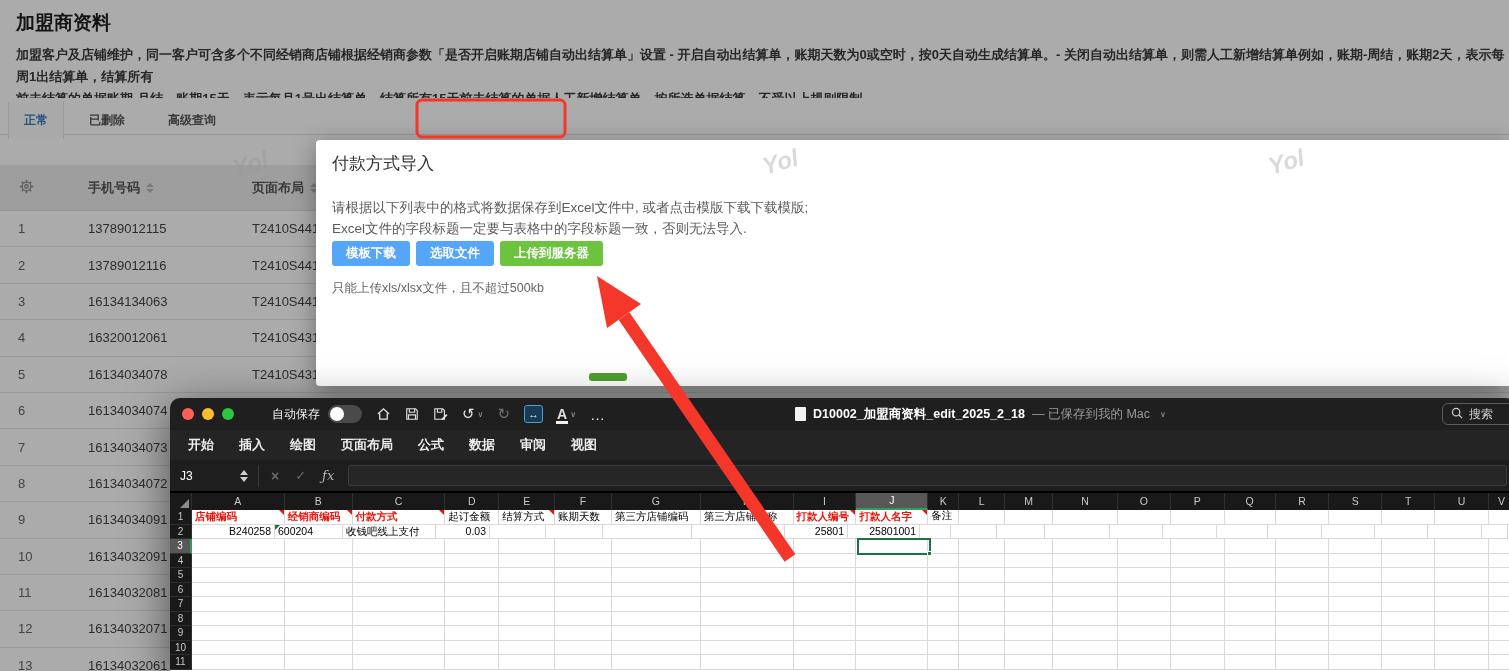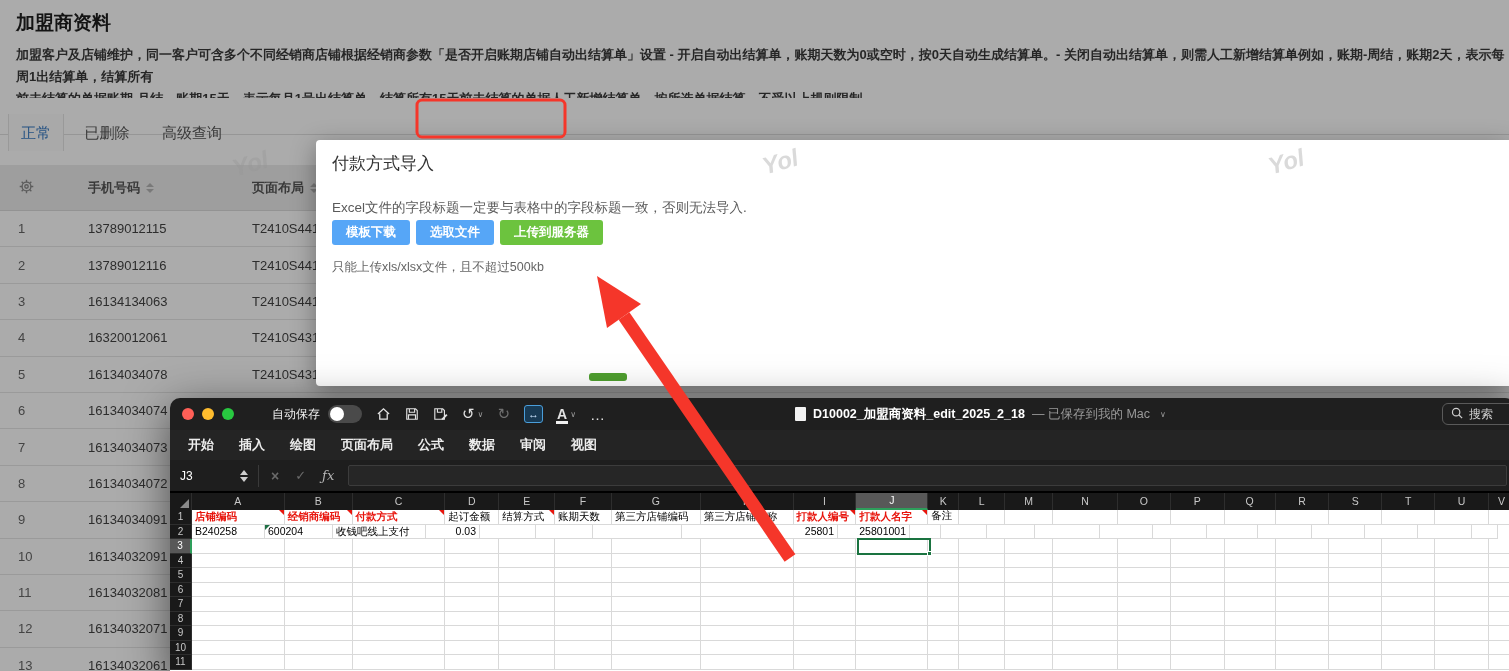--- a/index.html
+++ b/index.html
@@ -6,21 +6,21 @@
   body { font-family:"Liberation Sans","DejaVu Sans",sans-serif; background:#666; }
   .viewport { position:relative; width:1509px; height:671px; overflow:hidden; background:#fff; }
 
   
   .app { position:absolute; inset:0; background:#fff; }
   .app-header { padding:10px 0 0 16px; }
   .page-title { font-size:19px; font-weight:bold; color:#1f1f1f; margin-bottom:8px; }
   .page-desc { font-size:13px; font-weight:bold; color:#3a3a3a; line-height:22px; }
 
   .tabbar { position:absolute; top:98px; left:0; right:0; height:37px; background:#fff; border-bottom:1px solid #e0e0e0; }
-  .tab { position:absolute; top:16px; height:37px; line-height:37px; text-align:center; font-size:15px; font-weight:normal; color:#555; cursor:pointer; }
+  .tab { position:absolute; top:4px; height:37px; line-height:37px; text-align:center; font-size:12px; font-weight:bold; color:#555; cursor:pointer; }
   .tab.active { color:#3a7cc4; background:#fdfdfd; border-left:1px solid #e5e5e5; border-right:1px solid #e5e5e5; }
   .tb-btn { position:absolute; top:103px; height:26px; background:#3f7fc1; color:#fff; font-size:12px; font-weight:bold; border:none; border-radius:3px; text-align:center; line-height:26px; cursor:pointer; white-space:nowrap; overflow:hidden; }
 
   .crm-table { position:absolute; top:165px; left:0; right:0; }
   .crm-head { display:flex; height:46px; align-items:center; background:#ececec; border-bottom:1px solid #dcdcdc; font-size:13px; font-weight:bold; color:#555; }
   .crm-row { display:flex; height:36.4px; align-items:center; border-bottom:1px solid #e6e6e6; font-size:13px; color:#444; background:#fff; }
   .c-idx { width:88px; padding-left:18px; color:#666; }
   .c-phone { width:164px; }
   .c-code { flex:1; }
   .sort-caret { display:inline-block; vertical-align:middle; margin-left:6px; }
@@ -209,20 +209,21 @@
             <div class="c-code"></div>
           </div>
         </div>
     </div>
   </div>
 
   <div class="dim"></div>
 
   <div class="modal">
     <div class="modal-title">付款方式导入</div>
+    <div class="modal-line">请根据以下列表中的格式将数据保存到Excel文件中, 或者点击模版下载下载模版;</div>
     <div class="modal-line" style="margin-bottom:2px;">Excel文件的字段标题一定要与表格中的字段标题一致，否则无法导入.</div>
     <div class="modal-btn-row">
       <button class="m-btn blue">模板下载</button>
       <button class="m-btn blue">选取文件</button>
       <button class="m-btn green">上传到服务器</button>
     </div>
     <div class="modal-hint">只能上传xls/xlsx文件，且不超过500kb</div>
     <div class="green-sliver"></div>
   </div>
 
@@ -347,21 +348,21 @@
           <div class="xl-cell" style="width: 54px;"></div>
           <div class="xl-cell" style="width: 51px;"></div>
           <div class="xl-cell" style="width: 54px;"></div>
           <div class="xl-cell" style="width: 53px;"></div>
           <div class="xl-cell" style="width: 53px;"></div>
           <div class="xl-cell" style="width: 54px;"></div>
           <div class="xl-cell" style="width: 26px;"></div>
         </div>
         <div class="xl-row">
           <div class="rowhead">2</div>
-          <div class="xl-cell" style="width: 73px;">B240258</div>
+          <div class="xl-cell" style="width: 83px; text-align: right;">B240258</div>
           <div class="xl-cell" style="width: 68px;">600204<span class="marker-green"></span></div>
           <div class="xl-cell" style="width: 93px;">收钱吧线上支付</div>
           <div class="xl-cell rt" style="width: 54px;">0.03</div>
           <div class="xl-cell" style="width: 56px;"></div>
           <div class="xl-cell" style="width: 57px;"></div>
           <div class="xl-cell" style="width: 89px;"></div>
           <div class="xl-cell" style="width: 93px;"></div>
           <div class="xl-cell rt" style="width: 63px;">25801</div>
           <div class="xl-cell rt" style="width: 72px;">25801001</div>
           <div class="xl-cell" style="width: 31px;"></div>

